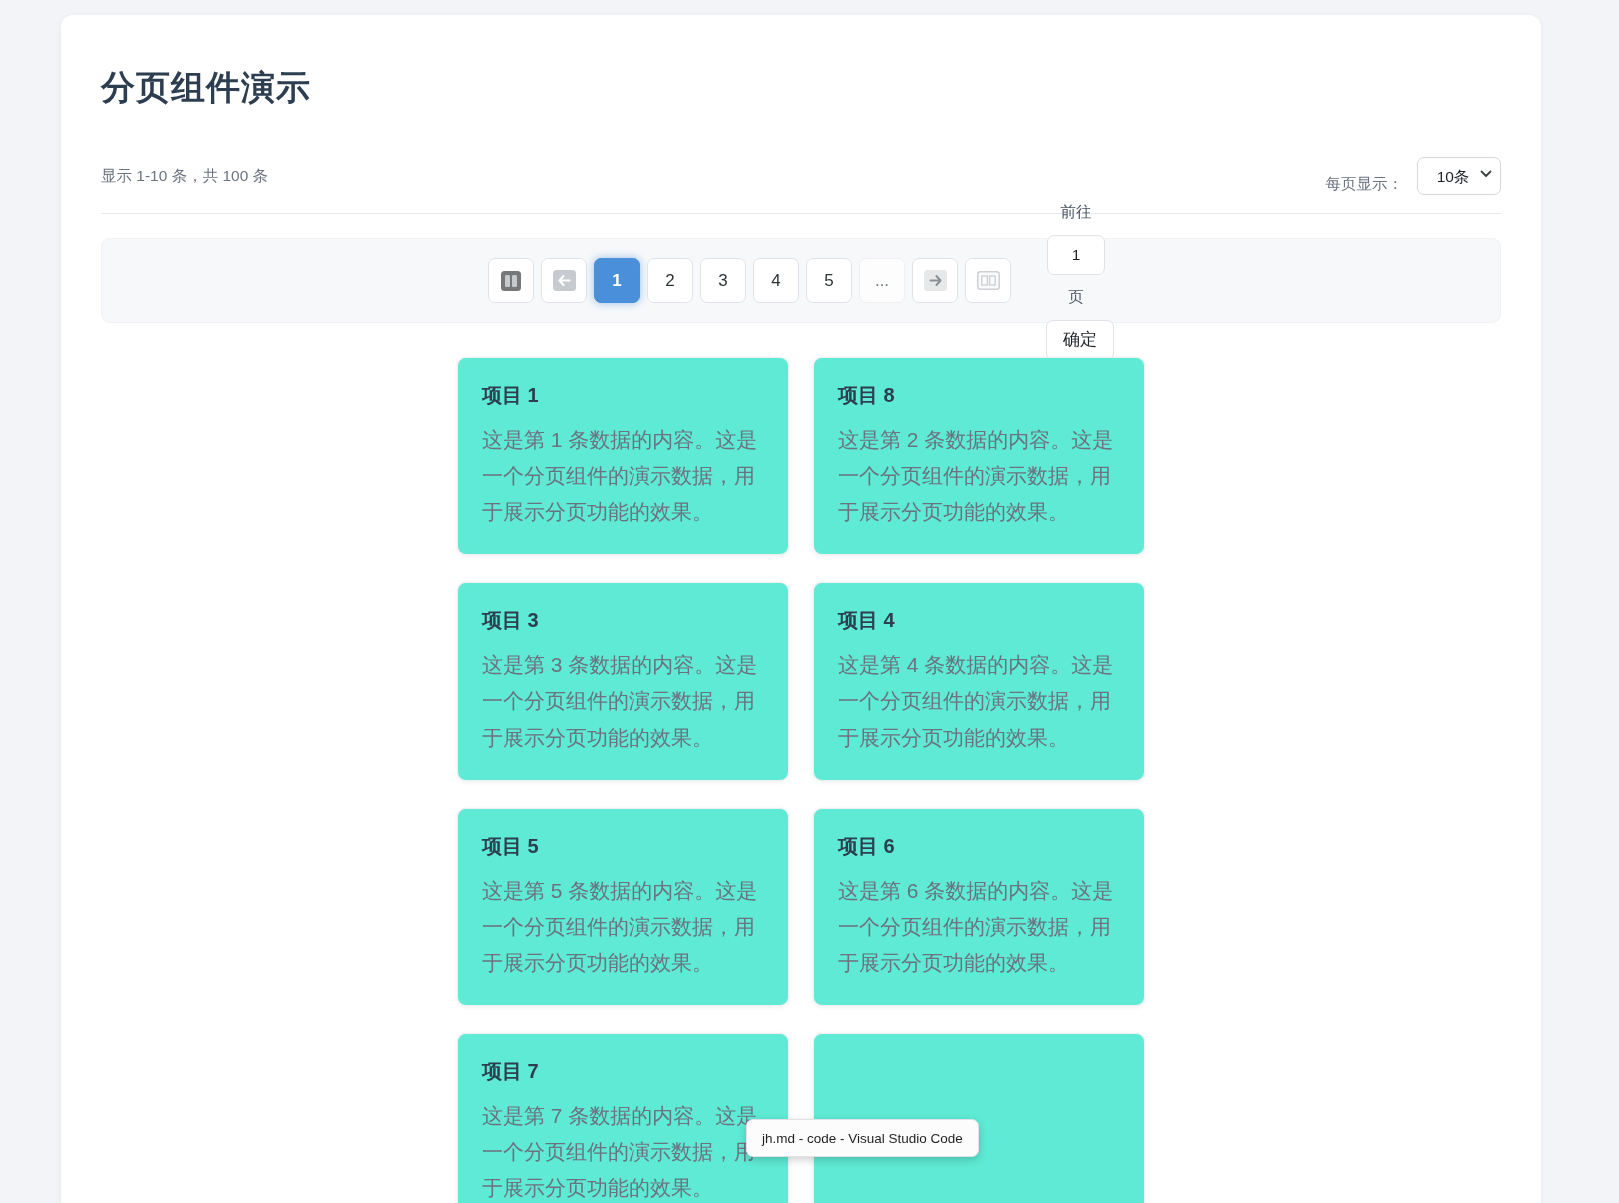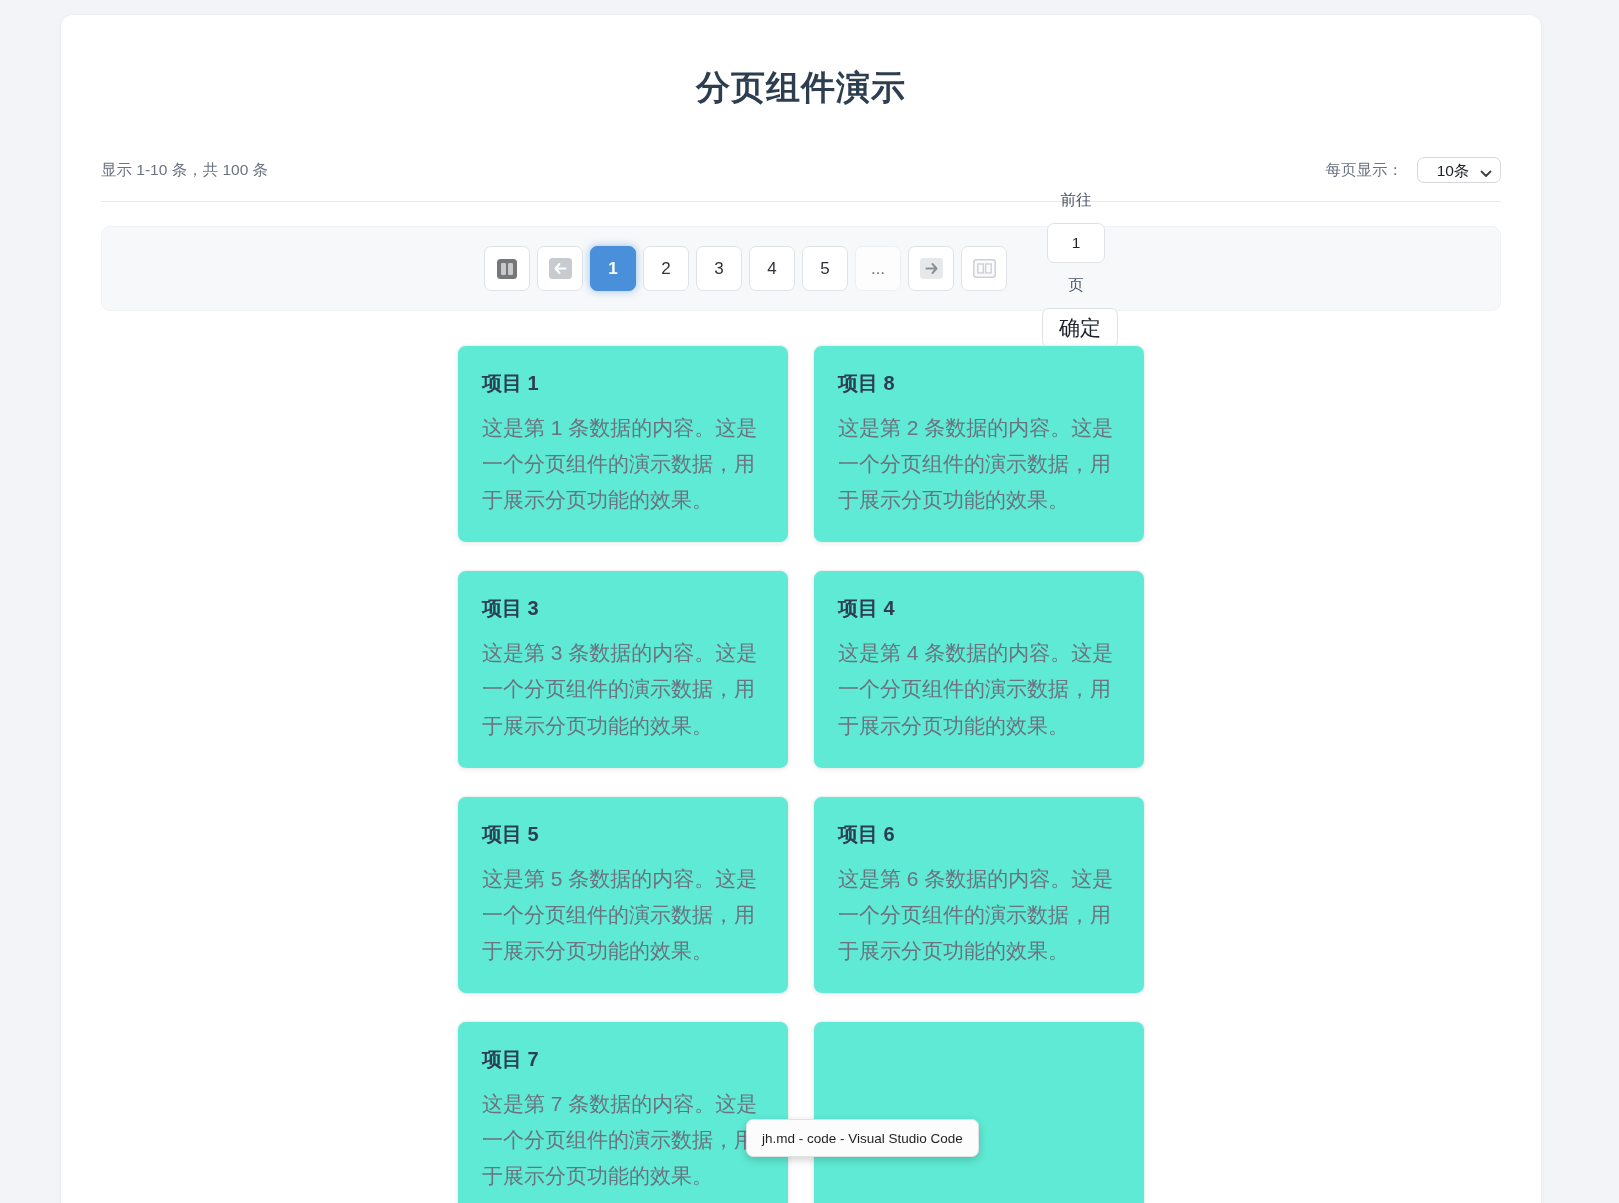--- a/index.html
+++ b/index.html
@@ -8,33 +8,33 @@
     background:#f2f4f7;
     font-family:"Liberation Sans","DejaVu Sans",sans-serif;
   }
   .panel{
     position:absolute;left:61px;top:15px;width:1480px;height:1260px;
     background:#ffffff;border-radius:12px;
     box-shadow:0 1px 5px rgba(0,0,0,.06);
     padding:50px 40px 0;box-sizing:border-box;
   }
   .page-title{
-    margin:0;text-align:center;font-size:34px;font-weight:700;color:#2c3e50;
+    margin:0;text-align:left;font-size:34px;font-weight:700;color:#2c3e50;
     letter-spacing:1px;
   }
   .info-row{
     margin-top:46px;display:flex;justify-content:space-between;align-items:center;
     color:#6b7280;font-size:15.5px;
     border-bottom:1px solid #e7e9ed;padding-bottom:18px;
   }
-  .per-page{display:flex;align-items:center;gap:14px;}
+  .per-page{display:flex;align-items:flex-end;gap:14px;}
   .select-wrap{position:relative;display:inline-block;}
   .per-page-select{
     -webkit-appearance:none;appearance:none;
-    width:84px;height:26px;border:1px solid #d4d8dd;border-radius:7px;
+    width:84px;height:38px;border:1px solid #d4d8dd;border-radius:7px;
     background:#fff;font-size:15.5px;color:#1f2329;text-align:center;
     padding:0 22px 0 10px;cursor:pointer;
     font-family:"Liberation Sans","DejaVu Sans",sans-serif;
   }
   .select-chevron{position:absolute;right:9px;top:13px;pointer-events:none;line-height:0;}
   .pagination-bar{
     margin-top:24px;height:85px;background:#f7f8fa;border:1px solid #f1f2f5;
     border-radius:9px;display:flex;align-items:center;justify-content:center;gap:7px;
     box-sizing:border-box;
   }
@@ -53,21 +53,21 @@
   .pg-btn.ellipsis{border-color:#eef0f3;color:#6b7280;background:#fdfdfe;line-height:normal;}
   .goto-group{display:flex;align-items:center;gap:12px;margin-left:20px;
     color:#4b5563;font-size:15.5px;flex-direction:column;}
   .goto-input{
     width:58px;height:40px;border:1px solid #dfe3e8;border-radius:7px;
     text-align:center;font-size:15.5px;color:#1f2329;box-sizing:border-box;
     font-family:"Liberation Sans","DejaVu Sans",sans-serif;
   }
   .confirm-btn{
     height:40px;padding:0 16px;border:1px solid #dfe3e8;background:#fff;
-    border-radius:7px;font-size:21px;color:#1f2329;cursor:pointer;
+    border-radius:7px;font-size:17px;color:#1f2329;cursor:pointer;
     font-family:"Liberation Sans","DejaVu Sans",sans-serif;
     margin-left:8px;
   }
   .items-grid{
     width:688px;margin:34px auto 0;display:grid;
     grid-template-columns:332px 332px;column-gap:24px;row-gap:27px;
   }
   .item-card{
     background:#5eead4;border:1px solid #eef0f2;border-radius:9px;
     box-shadow:0 1px 5px rgba(0,0,0,.07);

